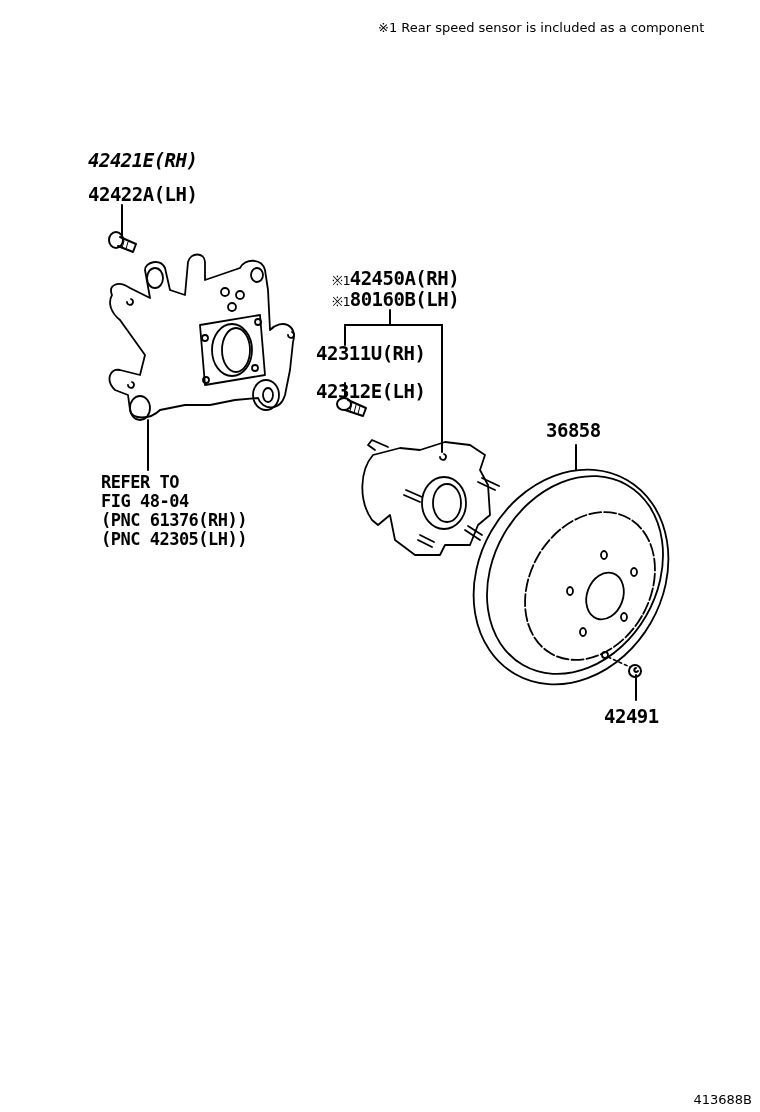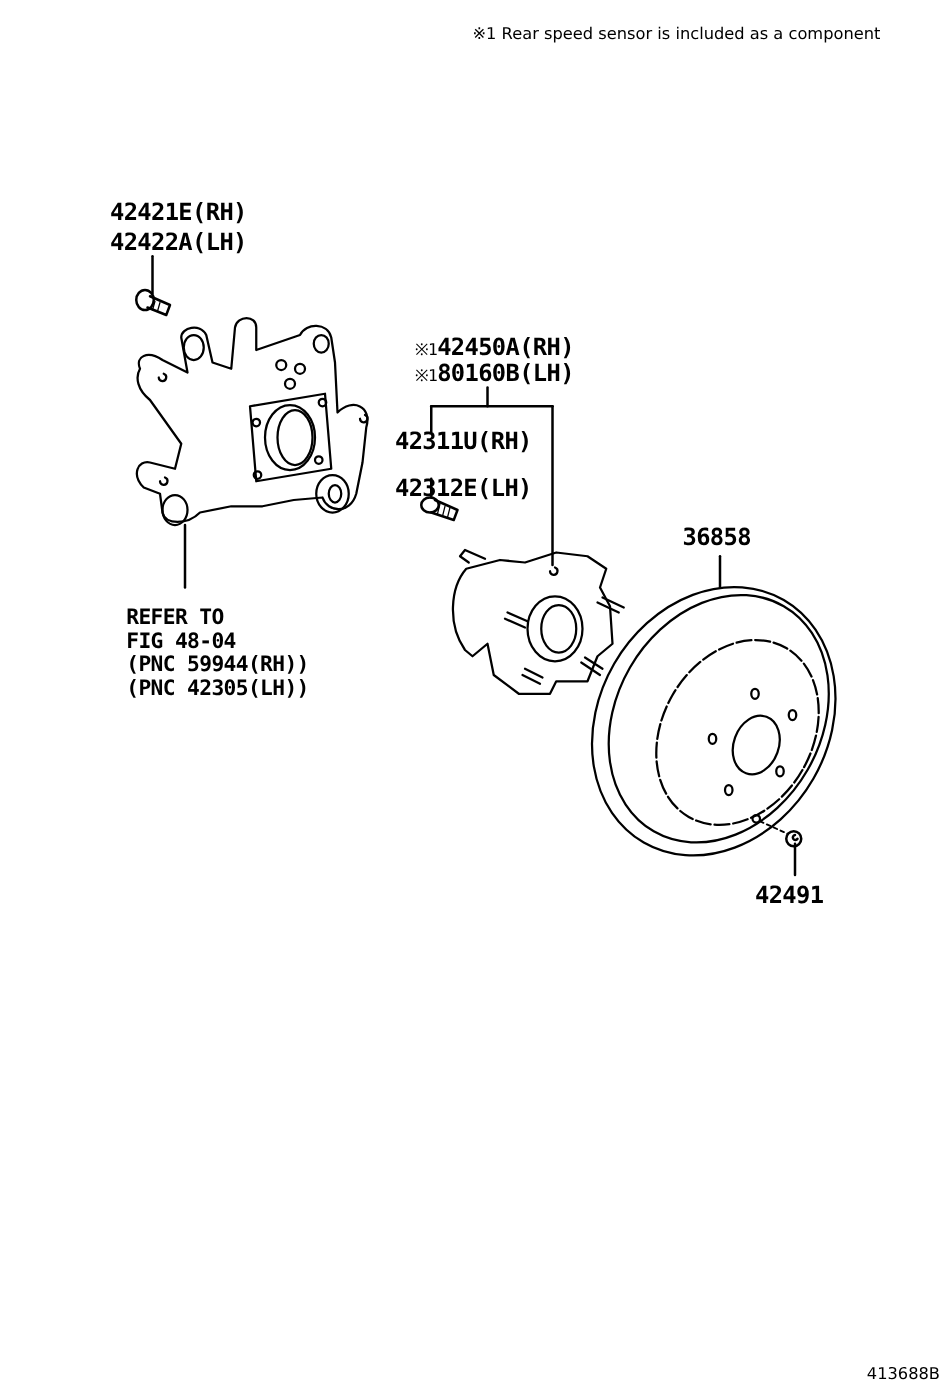--- a/index.html
+++ b/index.html
@@ -1,21 +1,21 @@
 <!DOCTYPE html>
 <html><head>
 <meta charset="utf-8">
 <style>
   html, body { margin: 0; padding: 0; background: #ffffff; }
   body { width: 760px; height: 1112px; position: relative; overflow: hidden;
          font-family: "DejaVu Sans", sans-serif; color: #000; }
   .note { position: absolute; left: 378px; top: 20px; font-size: 13px; white-space: nowrap; }
   .lbl { position: absolute; font-family: "DejaVu Sans Mono", monospace; font-weight: bold;
          font-size: 19px; line-height: 20px; white-space: pre; letter-spacing: -0.5px; }
-  .lbl-small { font-size: 17px; line-height: 19px; margin-top: 12px; }
+  .lbl-small { font-size: 17px; line-height: 19px; }
   .star { font-size: 13px; font-weight: normal; }
   .fig-id { position: absolute; right: 8px; top: 1092px; font-size: 13px;
             font-family: "DejaVu Sans", sans-serif; }
   svg.art { position: absolute; left: 0; top: 0; }
 </style>
 </head>
 <body>
 
 <div class="note">※1 Rear speed sensor is included as a component</div>
 
@@ -95,31 +95,31 @@
     <ellipse cx="583" cy="632" rx="3" ry="4"></ellipse>
     <circle cx="605" cy="655" r="3"></circle>
   </g>
 
   <g>
     <circle cx="635" cy="671" r="6"></circle>
     <path d="M636 668 a2 2 0 1 0 2 3"></path>
   </g>
 </svg>
 
-<div class="lbl" style="left:88px;top:160px;">42421E(RH)</div>
+<div class="lbl" style="left:88px;top:150px;font-style:italic;">42421E(RH)</div>
 <div class="lbl" style="left:88px;top:184px;">42422A(LH)</div>
 
 <div class="lbl" style="left:332px;top:268px;"><span class="star">※1</span><span>42450A(RH)</span></div>
 <div class="lbl" style="left:332px;top:289px;"><span class="star">※1</span><span>80160B(LH)</span></div>
 
 <div class="lbl" style="left:316px;top:343px;">42311U(RH)</div>
 <div class="lbl" style="left:316px;top:363px;margin-top:18px;">42312E(LH)</div>
 
 <div class="lbl" style="left:546px;top:420px;">36858</div>
 
 <div class="lbl" style="left:604px;top:706px;">42491</div>
 
 <div class="lbl lbl-small" style="left:101px;top:473px;">REFER TO</div>
 <div class="lbl lbl-small" style="left:101px;top:492px;">FIG 48-04</div>
-<div class="lbl lbl-small" style="left:101px;top:511px;">(PNC 59944(RH))</div>
+<div class="lbl lbl-small" style="left:101px;top:511px;">(PNC 61376(RH))</div>
 <div class="lbl lbl-small" style="left:101px;top:530px;text-align:center;">(PNC 42305(LH))</div>
 
 <div class="fig-id">413688B</div>
 
 </body></html>

